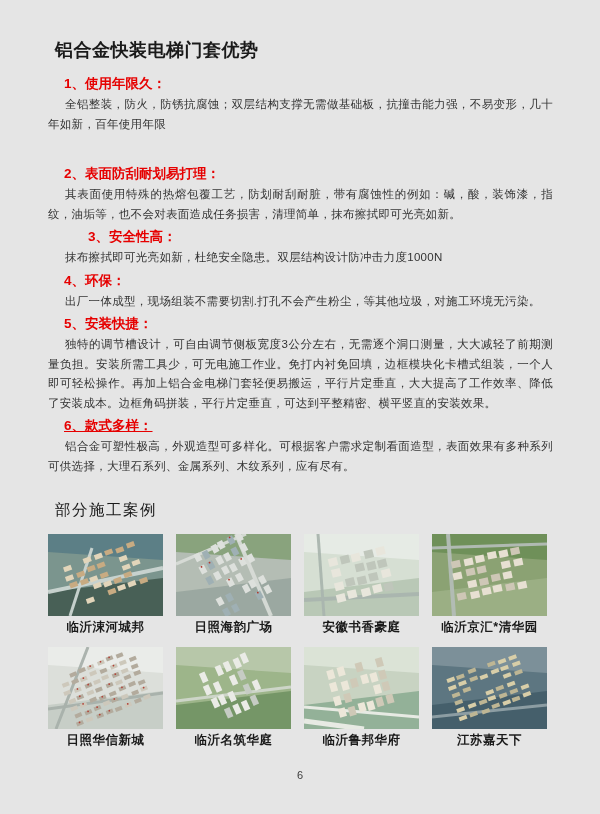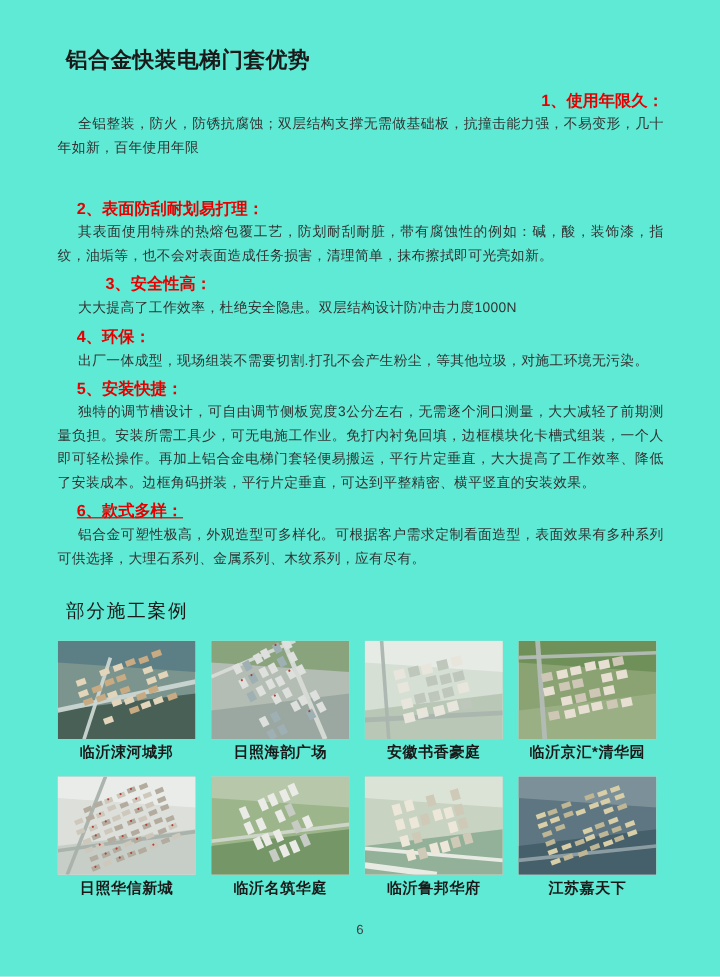--- a/index.html
+++ b/index.html
@@ -1,16 +1,16 @@
 <!DOCTYPE html>
 <html><head>
 <meta charset="utf-8">
 <style>
   html,body{margin:0;padding:0;background:#fff;}
-  .page{position:relative;width:600px;height:814px;background:#5eead4;overflow:hidden;
+  .page{position:relative;width:600px;height:814px;background:#e5e5e5;overflow:hidden;
         font-family:"Liberation Sans","DejaVu Sans",sans-serif;}
   .content{padding:0 47px 0 48px;}
   .doc-title{padding-top:40px;margin:0 0 0 7px;font-size:18px;line-height:20px;
              font-weight:bold;color:#1a1a1a;letter-spacing:0.5px;}
   .sections{margin-top:15px;}
   .adv-heading{margin:4px 0 3px 16px;font-size:13.5px;line-height:17px;
                font-weight:bold;}
   .adv-para{margin:0;font-size:11.5px;line-height:19.5px;color:#333333;
             text-indent:17px;text-align:justify;font-weight:500;letter-spacing:0.3px;}
   .cases-title{margin:24px 0 0 7px;font-size:15.5px;line-height:20px;
@@ -27,26 +27,26 @@
 </style>
 </head>
 <body>
 
 <div class="page">
   <div class="content">
 
     <h1 class="doc-title">铝合金快装电梯门套优势</h1>
 
     <div class="sections">
-        <div class="adv-heading" style="color: rgb(230, 0, 0); text-align: right;">1、使用年限久：</div>
+        <div class="adv-heading" style="color: rgb(230, 0, 0);">1、使用年限久：</div>
         <p class="adv-para">全铝整装，防火，防锈抗腐蚀；双层结构支撑无需做基础板，抗撞击能力强，不易变形，几十年如新，百年使用年限</p>
         <div class="adv-heading" style="color: rgb(230, 0, 0); margin-top: 31px;">2、表面防刮耐划易打理：</div>
         <p class="adv-para">其表面使用特殊的热熔包覆工艺，防划耐刮耐脏，带有腐蚀性的例如：碱，酸，装饰漆，指纹，油垢等，也不会对表面造成任务损害，清理简单，抹布擦拭即可光亮如新。</p>
         <div class="adv-heading" style="color: rgb(230, 0, 0); margin-left: 40px;">3、安全性高：</div>
-        <p class="adv-para">大大提高了工作效率，杜绝安全隐患。双层结构设计防冲击力度1000N</p>
+        <p class="adv-para">抹布擦拭即可光亮如新，杜绝安全隐患。双层结构设计防冲击力度1000N</p>
         <div class="adv-heading" style="color: rgb(230, 0, 0);">4、环保：</div>
         <p class="adv-para">出厂一体成型，现场组装不需要切割.打孔不会产生粉尘，等其他垃圾，对施工环境无污染。</p>
         <div class="adv-heading" style="color: rgb(230, 0, 0);">5、安装快捷：</div>
         <p class="adv-para">独特的调节槽设计，可自由调节侧板宽度3公分左右，无需逐个洞口测量，大大减轻了前期测量负担。安装所需工具少，可无电施工作业。免打内衬免回填，边框模块化卡槽式组装，一个人即可轻松操作。再加上铝合金电梯门套轻便易搬运，平行片定垂直，大大提高了工作效率、降低了安装成本。边框角码拼装，平行片定垂直，可达到平整精密、横平竖直的安装效果。</p>
         <div class="adv-heading" style="color: rgb(230, 0, 0); text-decoration: underline;">6、款式多样：</div>
         <p class="adv-para">铝合金可塑性极高，外观造型可多样化。可根据客户需求定制看面造型，表面效果有多种系列可供选择，大理石系列、金属系列、木纹系列，应有尽有。</p>
       </div>
 
     <h2 class="cases-title">部分施工案例</h2>
 

